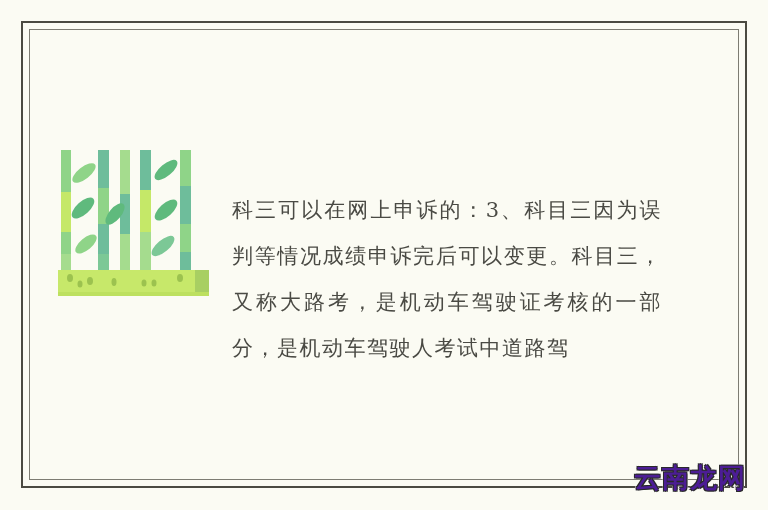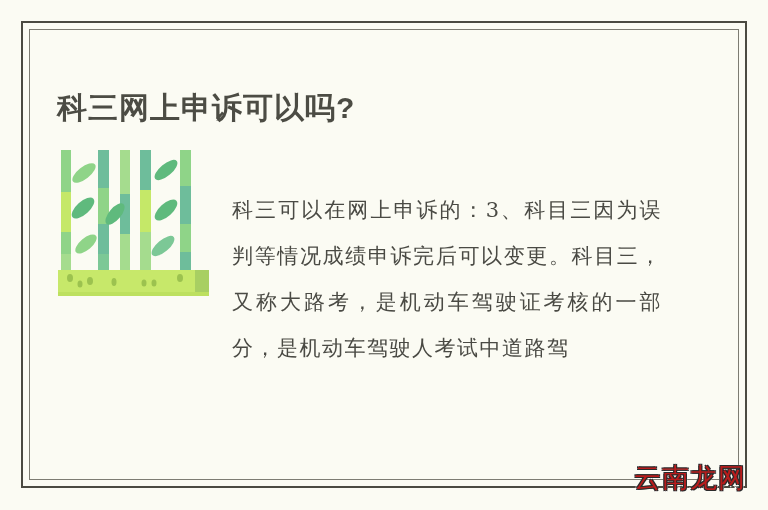--- a/index.html
+++ b/index.html
@@ -93,23 +93,23 @@
     text-justify: inter-character;
     word-break: break-all;
   }
 
   
   .watermark {
     position: absolute;
     right: 22px;
     bottom: 14px;
     font-size: 27px;
-    font-weight: normal;
+    font-weight: bold;
     letter-spacing: 1px;
-    color: #b91c1c;
+    color: #4c1d95;
     font-family: "Liberation Sans", "DejaVu Sans", sans-serif;
     -webkit-text-stroke: 2.5px #ffffff;
     paint-order: stroke fill;
     text-shadow:
       -1px -1px 0 #2a2a2a,
        1px -1px 0 #2a2a2a,
       -1px  1px 0 #2a2a2a,
        1px  1px 0 #2a2a2a;
     white-space: nowrap;
   }
@@ -117,21 +117,20 @@
 </head>
 <body>
 
 <div class="page">
 
   <div class="frame-outer"></div>
   <div class="frame-inner"></div>
 
   <div class="content">
 
-    <h1 class="article-title">科三网上申诉可以吗?</h1>
 
     <div class="illustration">
       <svg viewBox="0 0 155 150" xmlns="http://www.w3.org/2000/svg" aria-hidden="true">
 
         <rect x="5" y="2" width="10" height="42" fill="#8fd488"></rect>
         <rect x="5" y="44" width="10" height="40" fill="#c5e868"></rect>
         <rect x="5" y="84" width="10" height="22" fill="#8fd488"></rect>
         <rect x="5" y="106" width="10" height="18" fill="#a5dc8e"></rect>
 
         <rect x="42" y="2" width="11" height="38" fill="#6ebd9b"></rect>

